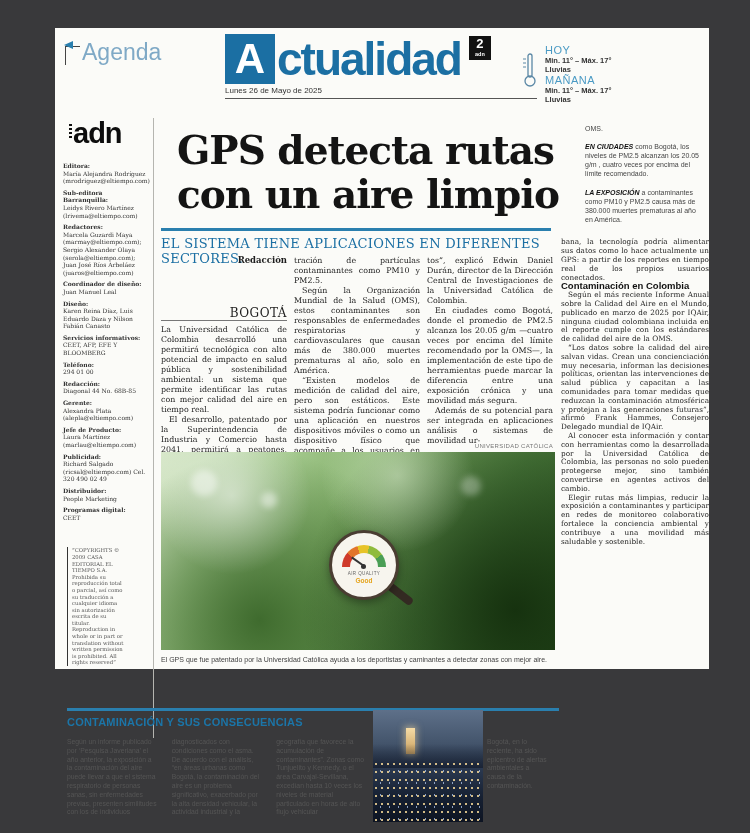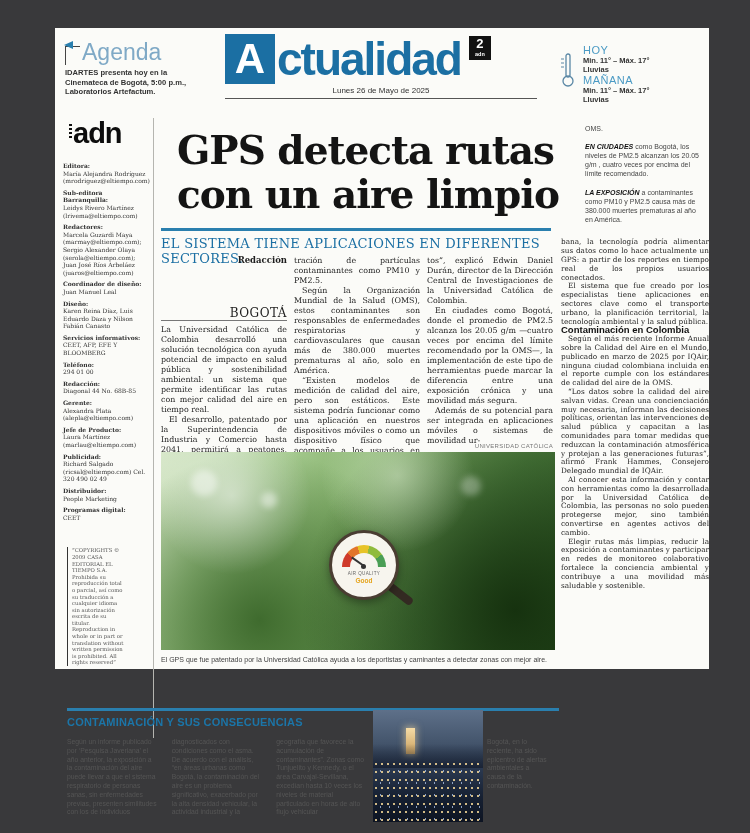--- a/index.html
+++ b/index.html
@@ -17,23 +17,23 @@
   .agenda-text{font-size:7.6px;font-weight:bold;color:#333;line-height:9.5px;margin-top:3px;width:125px;}
 
   .masthead{position:absolute;left:170px;top:6px;width:312px;}
   .mast-row{display:flex;align-items:flex-start;}
   .a-box{width:50px;height:50px;background:#1b6fa3;color:#fff;font-weight:800;font-size:42px;
          display:flex;align-items:center;justify-content:center;line-height:50px;}
   .mast-word{font-size:46px;font-weight:800;color:#1b6fa3;letter-spacing:-2px;line-height:50px;margin-left:2px;}
   .page-badge{width:22px;height:24px;background:#121212;color:#fff;text-align:center;margin-left:8px;margin-top:2px;}
   .page-badge .num{font-size:13px;font-weight:800;line-height:14px;display:block;margin-top:1px;}
   .page-badge .lbl{font-size:5.5px;font-weight:800;line-height:6px;display:block;}
-  .mast-date{font-size:8px;color:#333;text-align:center;margin-top:2px;padding-bottom:3px;border-bottom:1px solid #555;width:312px;}
-
-  .weather{position:absolute;left:504px;top:16px;display:flex;justify-content:space-between;}
+  .mast-date{font-size:8px;color:#333;text-align:left;margin-top:2px;padding-bottom:3px;border-bottom:1px solid #555;width:312px;}
+
+  .weather{position:absolute;left:466px;top:16px;display:flex;justify-content:space-between;}
   .thermo{margin-right:8px;margin-top:8px;}
   .wx-label{font-size:11px;color:#4a9ac4;font-weight:400;line-height:12px;letter-spacing:.5px;}
   .wx-val{font-size:7.5px;font-weight:bold;color:#333;line-height:9px;}
 
   
   .sidebar{position:absolute;left:8px;top:90px;width:86px;height:620px;border-right:1px solid #b5b5b0;padding-right:4px;}
   .adn-logo{display:flex;align-items:flex-start;}
   .adn-mini{width:3px;height:14px;margin:6px 1px 0 6px;
     background:repeating-linear-gradient(#111 0 2px,transparent 2px 4px);}
   .adn-word{font-size:29px;font-weight:800;color:#0d0d0d;letter-spacing:-1px;line-height:30px;}
@@ -123,21 +123,20 @@
 <div class="canvas">
   <div class="page">
 
     <div class="agenda">
       <div class="agenda-top">
         <div class="bracket">
             <span class="pennant"></span>
           </div>
         <div class="agenda-title">Agenda</div>
       </div>
-      <div class="agenda-text">IDARTES presenta hoy en la Cinemateca de Bogotá, 5:00 p.m., Laboratorios Artefactum.</div>
     </div>
 
     <div class="masthead">
       <div class="mast-row">
         <div class="a-box">
           <span>A</span>
         </div>
         <div class="mast-word">ctualidad</div>
         <div class="page-badge">
           <span class="num">2</span>
@@ -194,32 +193,32 @@
       <h1 class="headline" style="margin:0;">GPS detecta rutas con un aire limpio</h1>
       <div class="subrule"></div>
       <div class="subhead">EL SISTEMA TIENE APLICACIONES EN DIFERENTES SECTORES.</div>
 
       <div class="cols">
         <div class="col">
           <div class="kicker">
             <span class="k1">Redacción</span>
             <span class="k2">BOGOTÁ</span>
           </div>
-          <p>La Universidad Católica de Colombia desarrolló una solución tecnológica con ayuda potencial de impacto en salud pública y sostenibilidad ambiental: un sistema que permite identificar las rutas con mejor calidad del aire en tiempo real.</p>
+          <p>La Universidad Católica de Colombia desarrolló una permitirá tecnológica con alto potencial de impacto en salud pública y sostenibilidad ambiental: un sistema que permite identificar las rutas con mejor calidad del aire en tiempo real.</p>
           <p>El desarrollo, patentado por la Superintendencia de Industria y Comercio hasta 2041, permitirá a peatones, ciclistas, motociclistas o usuarios de patinetas conocer los trayectos con menor concen-</p>
         </div>
         <div class="col">
           <p>tración de partículas contaminantes como PM10 y PM2.5.</p>
           <p>Según la Organización Mundial de la Salud (OMS), estos contaminantes son responsables de enfermedades respiratorias y cardiovasculares que causan más de 380.000 muertes prematuras al año, solo en América.</p>
           <p>“Existen modelos de medición de calidad del aire, pero son estáticos. Este sistema podría funcionar como una aplicación en nuestros dispositivos móviles o como un dispositivo físico que acompañe a los usuarios en sus trayec-</p>
         </div>
         <div class="col">
           <p>tos”, explicó Edwin Daniel Durán, director de la Dirección Central de Investigaciones de la Universidad Católica de Colombia.</p>
           <p>En ciudades como Bogotá, donde el promedio de PM2.5 alcanza los 20.05 g/m —cuatro veces por encima del límite recomendado por la OMS—, la implementación de este tipo de herramientas puede marcar la diferencia entre una exposición crónica y una movilidad más segura.</p>
-          <p>Además de su potencial para ser integrada en aplicaciones móviles o sistemas de movilidad ur-</p>
+          <p>Además de su potencial para ser integrada en aplicaciones análisis o sistemas de movilidad ur-</p>
         </div>
       </div>
 
       <div class="photo-credit">UNIVERSIDAD CATÓLICA</div>
 
       <div class="photo">
         <div class="bokeh" style="left:30px;top:18px;width:26px;height:26px;"></div>
         <div class="bokeh" style="left:100px;top:40px;width:16px;height:16px;"></div>
         <div class="bokeh" style="left:300px;top:24px;width:20px;height:20px;background:rgba(255,255,255,.3);"></div>
         <div class="m-handle"></div>
@@ -237,21 +236,20 @@
     </div>
 
     <div class="rail">
       <div class="datos-items">
         <div class="datos-item"><span class="lead">EN COLOMBIA,</span><span> ninguna ciudad cumplió durante 2024 con los estándares de calidad del aire de la OMS.</span></div>
         <div class="datos-item"><span class="lead">EN CIUDADES</span><span> como Bogotá, los niveles de PM2.5 alcanzan los 20.05 g/m , cuatro veces por encima del límite recomendado.</span></div>
         <div class="datos-item"><span class="lead">LA EXPOSICIÓN</span><span> a contaminantes como PM10 y PM2.5 causa más de 380.000 muertes prematuras al año en América.</span></div>
       </div>
       <div class="rail-body">
         <p>bana, la tecnología podría alimentar sus datos como lo hace actualmente un GPS: a partir de los reportes en tiempo real de los propios usuarios conectados.</p>
-        <p>El sistema que fue creado por los especialistas tiene aplicaciones en sectores clave como el transporte urbano, la planificación territorial, la tecnología ambiental y la salud pública.</p>
         <p class="rail-sub">Contaminación en Colombia</p>
         <p style="text-indent:7px;">Según el más reciente Informe Anual sobre la Calidad del Aire en el Mundo, publicado en marzo de 2025 por IQAir, ninguna ciudad colombiana incluida en el reporte cumple con los estándares de calidad del aire de la OMS.</p>
         <p>“Los datos sobre la calidad del aire salvan vidas. Crean una concienciación muy necesaria, informan las decisiones políticas, orientan las intervenciones de salud pública y capacitan a las comunidades para tomar medidas que reduzcan la contaminación atmosférica y protejan a las generaciones futuras”, afirmó Frank Hammes, Consejero Delegado mundial de IQAir.</p>
         <p>Al conocer esta información y contar con herramientas como la desarrollada por la Universidad Católica de Colombia, las personas no solo pueden protegerse mejor, sino también convertirse en agentes activos del cambio.</p>
         <p>Elegir rutas más limpias, reducir la exposición a contaminantes y participar en redes de monitoreo colaborativo fortalece la conciencia ambiental y contribuye a una movilidad más saludable y sostenible.</p>
       </div>
     </div>
 
     <div class="bottom-rule"></div>
     <div class="bottom-title">CONTAMINACIÓN Y SUS CONSECUENCIAS</div>

